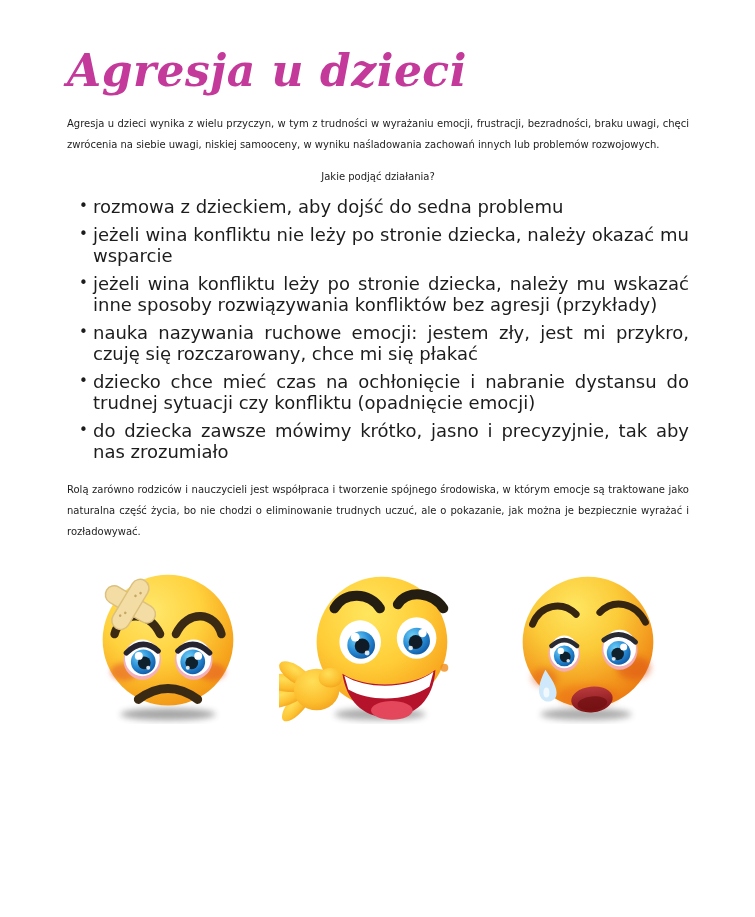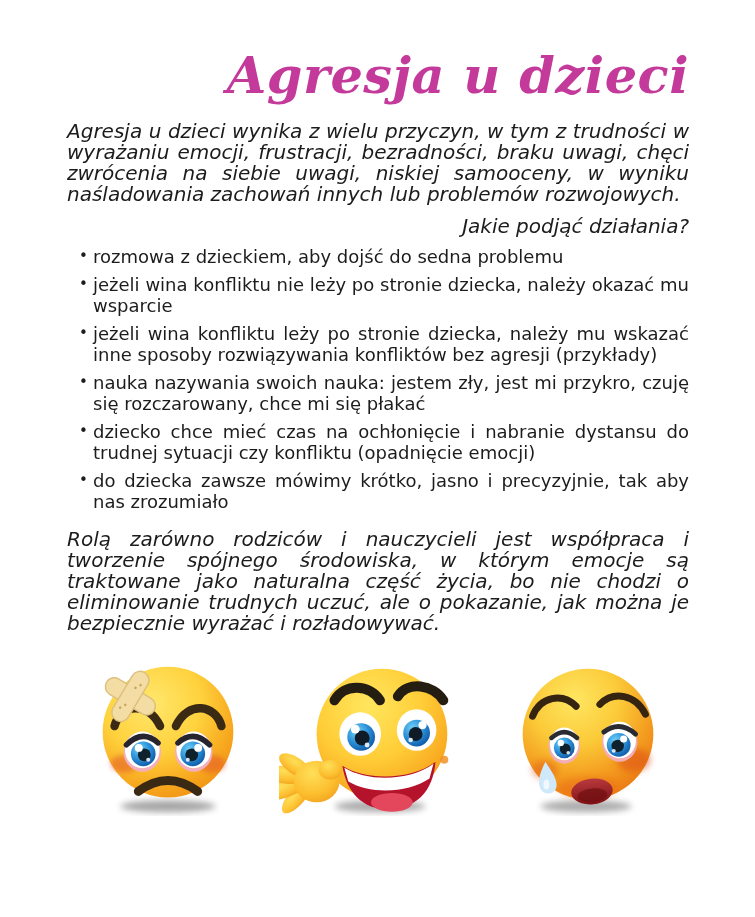--- a/index.html
+++ b/index.html
@@ -18,36 +18,35 @@
     box-sizing: border-box;
     width: 755px;
     height: 917px;
     padding: 46px 66px 0 67px;
     background: #ffffff;
   }
   .title {
     font-family: "DejaVu Serif", "Liberation Serif", serif;
     font-style: italic;
     font-weight: 700;
-    font-size: 51px;
+    font-size: 44px;
     line-height: 1.15;
     color: #c43a9b;
-    text-align: right;
+    text-align: left;
     margin: 0 0 16px 0;
     letter-spacing: 0.5px;
   }
   .para {
-    font-size: 20px;
+    font-size: 10px;
     line-height: 21px;
     text-align: justify;
     margin: 0 0 11px 0;
-    font-style: italic;
   }
   .question {
-    text-align: right;
+    text-align: center;
     margin-bottom: 9px;
   }
   ul.bullets {
     list-style: none;
     margin: 0 0 8px 0;
     padding: 0;
   }
   li.bullet {
     position: relative;
     padding-left: 26px;
@@ -101,21 +100,21 @@
 
       <li class="bullet">
         <span>jeżeli wina konfliktu nie leży po stronie dziecka, należy okazać mu wsparcie</span>
       </li>
 
       <li class="bullet">
         <span>jeżeli wina konfliktu leży po stronie dziecka, należy mu wskazać inne sposoby rozwiązywania konfliktów bez agresji (przykłady)</span>
       </li>
 
       <li class="bullet">
-        <span>nauka nazywania swoich nauka: jestem zły, jest mi przykro, czuję się rozczarowany, chce mi się płakać</span>
+        <span>nauka nazywania ruchowe emocji: jestem zły, jest mi przykro, czuję się rozczarowany, chce mi się płakać</span>
       </li>
 
       <li class="bullet">
         <span>dziecko chce mieć czas na ochłonięcie i nabranie dystansu do trudnej sytuacji czy konfliktu (opadnięcie emocji)</span>
       </li>
 
 
 
 
       <li class="bullet">

